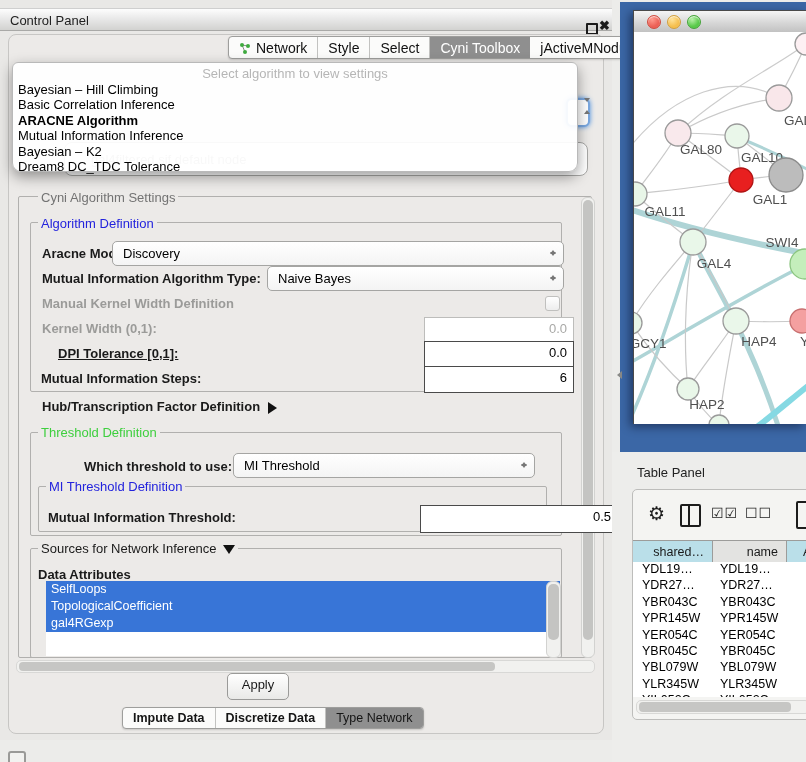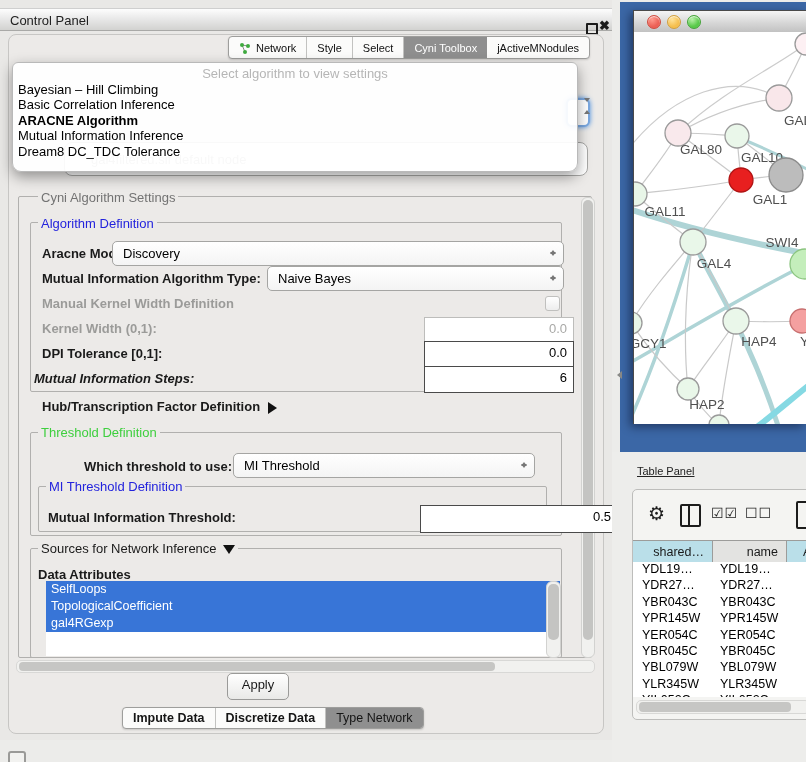--- a/index.html
+++ b/index.html
@@ -10,21 +10,21 @@
   .dock{left:0;top:0;width:612px;height:740px;background:#e9e8e6;}
   .titlebar{left:0;top:8px;width:612px;height:23px;
     background:linear-gradient(#fdfdfd,#e9e9e9 45%,#d2d2d0);border-top:1px solid #cfcfcf;border-bottom:1px solid #a9a9a7;}
   .titlebar .t{position:absolute;left:10px;top:4px;font-size:13px;color:#222;}
   .win-sq{position:absolute;left:586px;top:14px;width:8px;height:8px;border:2px solid #1b1b1b;border-radius:1px;}
   .win-x{position:absolute;left:599px;top:9px;font-size:13px;font-weight:bold;color:#1b1b1b;}
   .innerpane{left:8px;top:34px;width:596px;height:700px;background:#eceae8;border:1px solid #c7c6c4;border-radius:8px;}
   
   .tabbar{left:228px;top:36px;height:23px;display:flex;align-items:stretch;background:#fbfbfa;
     border:1px solid #9e9e9c;border-radius:4px;overflow:hidden;box-shadow:0 1px 2px rgba(0,0,0,.15);}
-  .tab{display:flex;align-items:center;padding:0 10px;font-size:11px;color:#111;border-right:1px solid #c2c2c0;white-space:nowrap;}
+  .tab{display:flex;align-items:center;padding:0 10px;font-size:14px;color:#111;border-right:1px solid #c2c2c0;white-space:nowrap;}
   .tab:last-child{border-right:none;}
   .tab.sel{background:#8f8f8f;color:#fff;border-right:none;}
   .tab .nicon{margin-right:5px;display:inline-block;}
   .tabbar2{left:122px;top:707px;height:22px;display:flex;align-items:stretch;background:#fbfbfa;
     border:1px solid #9e9e9c;border-radius:4px;overflow:hidden;box-shadow:0 1px 2px rgba(0,0,0,.15);}
   .tabbar2 .tab{font-size:12.5px;font-weight:bold;color:#151515;}
   .tabbar2 .tab.sel{font-weight:normal;}
   
   .combo-ghost{left:64px;top:142px;width:524px;height:34px;background:#fff;border:1px solid #a8a8a6;border-radius:8px;z-index:2;}
   .combo-ghost .gtxt{position:absolute;left:26px;top:9px;font-size:13px;color:#9a9a9a;}
@@ -71,21 +71,21 @@
   .nettitle{position:absolute;left:0;top:0;right:0;height:21px;background:linear-gradient(#f5f5f5,#d5d5d5 60%,#c2c2c2);border-bottom:1px solid #8a8a8a;}
   .tl{position:absolute;top:4px;width:12px;height:12px;border-radius:50%;box-shadow:inset 0 1px 1px rgba(255,255,255,.8);}
   .tl.r{left:13px;background:radial-gradient(circle at 35% 30%,#ff9a8d,#ec6156 60%);border:1px solid #cf4a3d;}
   .tl.y{left:33px;background:radial-gradient(circle at 35% 30%,#ffe39a,#f5bf4f 60%);border:1px solid #d29f3c;}
   .tl.g{left:53px;background:radial-gradient(circle at 35% 30%,#b8f0a8,#59ca49 60%);border:1px solid #43a337;}
   .canvas{position:absolute;left:0;top:21px;width:173px;height:392px;background:#fff;overflow:hidden;}
   .canvas svg{display:block;}
   .splitter-arrow{left:613px;top:371px;width:0;height:0;border:4px solid transparent;border-right:5px solid #8a8a88;}
   
   .tp-area{left:612px;top:452px;width:194px;height:310px;background:#ededeb;}
-  .tp-title{position:absolute;left:25px;top:13px;font-size:11px;color:#222;text-decoration:underline;}
+  .tp-title{position:absolute;left:25px;top:13px;font-size:13px;color:#222;}
   .tp-box{position:absolute;left:20px;top:37px;width:180px;height:229px;background:#f4f4f2;border:1px solid #bdbdbb;border-radius:5px;overflow:hidden;}
   .tp-toolbar{position:absolute;left:0;top:0;right:0;height:50px;}
   .ticon{position:absolute;color:#1c1c1c;}
   .gear{left:15px;top:12px;font-size:19px;}
   .colicon{left:47px;top:14px;width:17px;height:19px;border:2px solid #1c1c1c;border-radius:2px;}
   .colicon:before{content:"";position:absolute;left:6px;top:0;bottom:0;width:2px;background:#1c1c1c;}
   .cbx{font-size:14px;letter-spacing:1px;}
   .cb1{left:78px;top:15px;}
   .cb2{left:112px;top:15px;}
   .docicon{left:163px;top:11px;width:20px;height:24px;border:2.5px solid #1c1c1c;border-radius:2px;background:#f4f4f2;}
@@ -150,20 +150,21 @@
       <span class="gtxt">gal4filtered.sif default node</span>
     </div>
 
     <div class="abs popup">
       <div class="prompt">Select algorithm to view settings</div>
       <div class="dd-list" id="dd-list">
           <div class="dd-item">Bayesian – Hill Climbing</div>
           <div class="dd-item">Basic Correlation Inference</div>
           <div class="dd-item bold">ARACNE Algorithm</div>
           <div class="dd-item">Mutual Information Inference</div>
+          <div class="dd-item">Bayesian – K2</div>
           <div class="dd-item">Dream8 DC_TDC Tolerance</div>
         </div>
     </div>
 
     <div class="abs grp" style="left:18px;top:196px;width:574px;height:462px;"></div>
     <span class="legend" style="left:26px;top:190px;color:#737373;margin-left:12px;">Cyni Algorithm Settings</span>
     <div class="vscroll" style="left:581px;top:197px;width:12px;height:459px;">
       <div class="vthumb" style="top:2px;height:440px;"></div>
     </div>
 
@@ -181,24 +182,24 @@
       <span class="cv">Naive Bayes</span>
       <span class="stp"></span>
     </div>
 
     <span class="lbl dis" style="left:42px;top:296px;">Manual Kernel Width Definition</span>
     <div class="chk" style="left:545px;top:296px;"></div>
 
     <span class="lbl dis" style="left:42px;top:321px;">Kernel Width (0,1):</span>
     <div class="tfield dis" style="left:424px;top:317px;width:142px;height:21px;">0.0</div>
 
-    <span class="lbl" style="left:42px;top:346px;">DPI Tolerance [0,1]:</span>
+    <span class="lbl" style="left:58px;top:346px;text-decoration:underline;">DPI Tolerance [0,1]:</span>
     <div class="tfield en" style="left:424px;top:341px;width:142px;height:22px;">0.0</div>
 
-    <span class="lbl" style="left:34px;top:371px;font-style:italic;">Mutual Information Steps:</span>
+    <span class="lbl" style="left:41px;top:371px;">Mutual Information Steps:</span>
     <div class="tfield en" style="left:424px;top:366px;width:142px;height:22px;">6</div>
 
     <span class="lbl" style="left:42px;top:399px;"><span>Hub/Transcription Factor Definition</span><span class="arrow-r"></span></span>
 
     <div class="abs grp" style="left:30px;top:432px;width:532px;height:104px;"></div>
     <span class="legend green" style="left:38px;top:425px;">Threshold Definition</span>
 
     <span class="lbl" style="left:84px;top:459px;">Which threshold to use:</span>
     <div class="combo" style="left:233px;top:453px;width:300px;">
       <span class="cv">MI Threshold</span>

